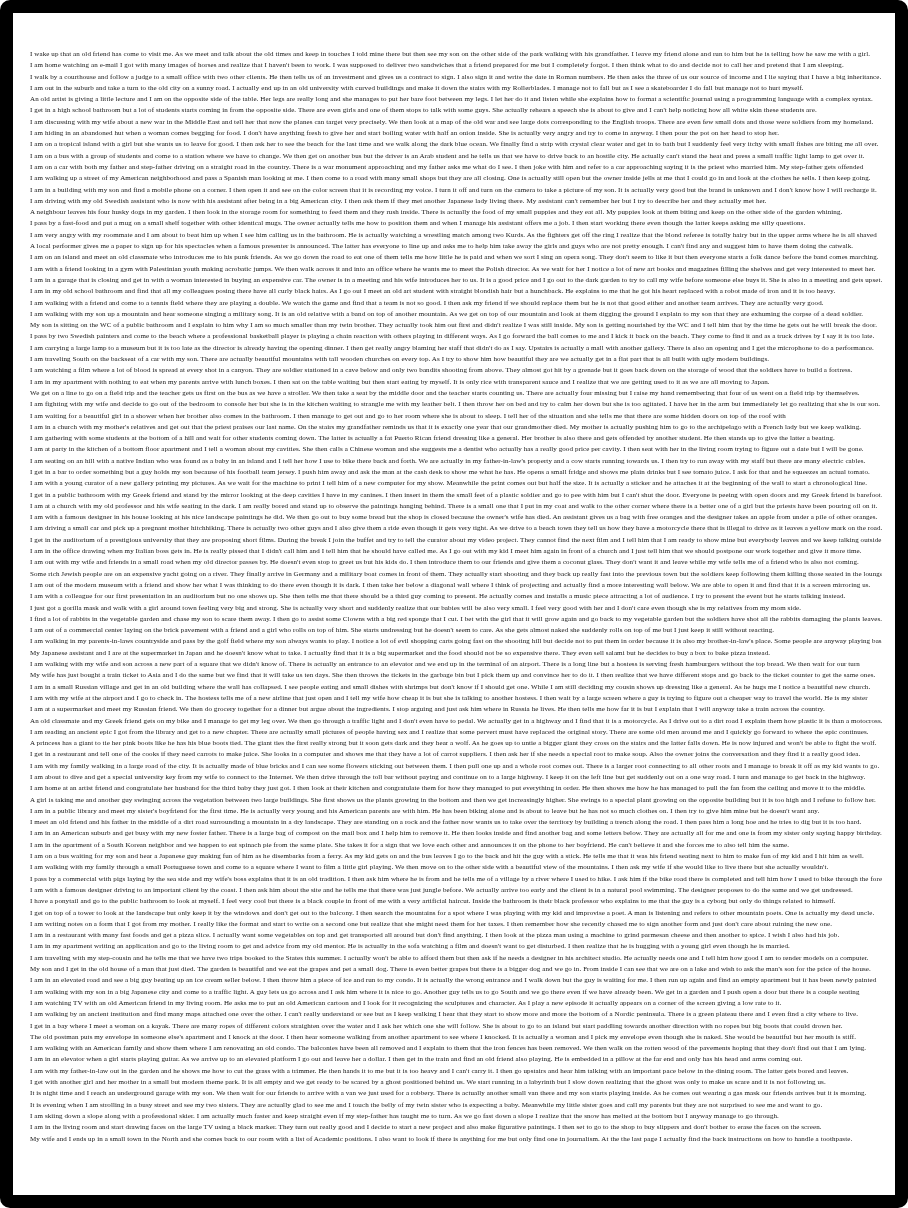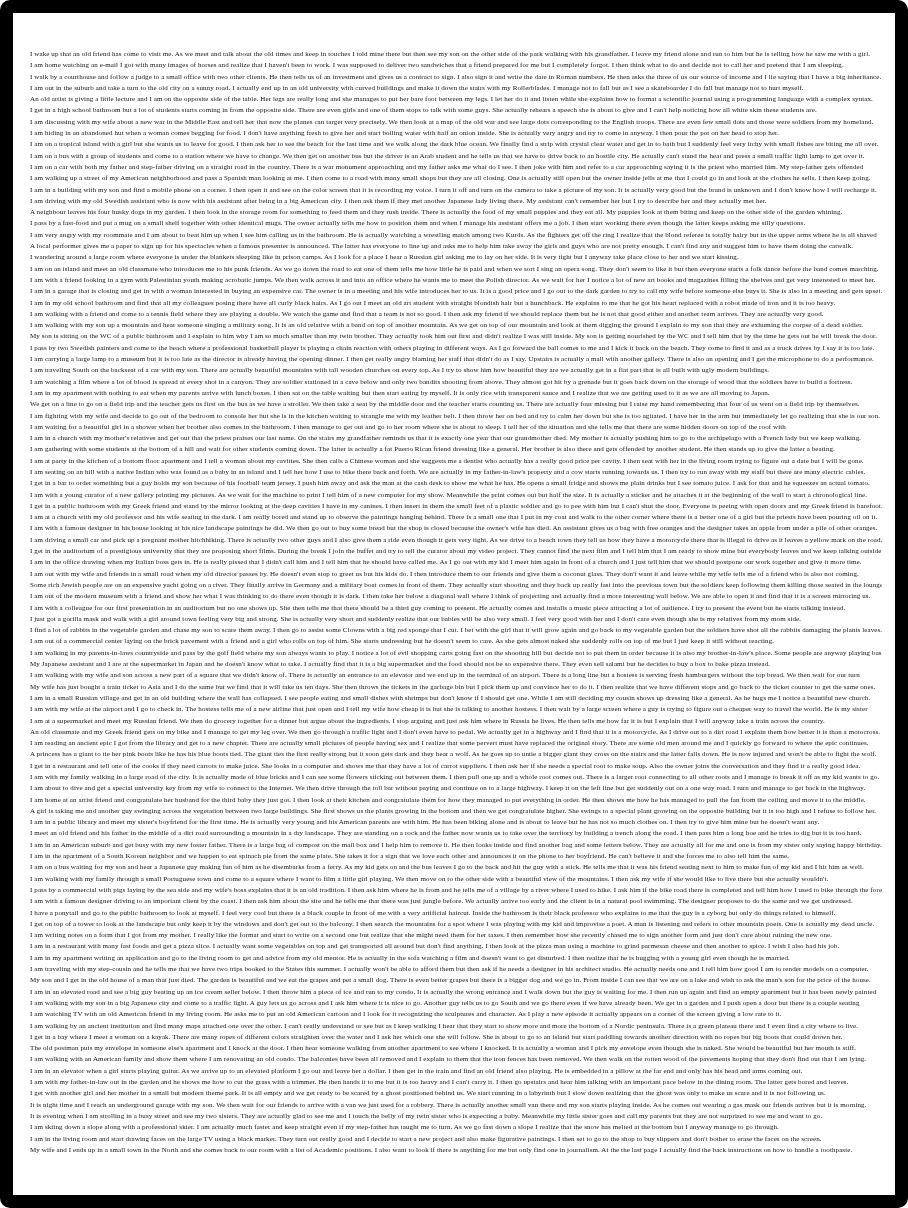--- a/index.html
+++ b/index.html
@@ -53,21 +53,20 @@
       <p class="line">I am on a tropical island with a girl but she wants us to leave for good. I then ask her to see the beach for the last time and we walk along the dark blue ocean. We finally find a strip with crystal clear water and get in to bath but I suddenly feel very itchy with small fishes are biting me all over.</p>
       <p class="line">I am on a bus with a group of students and come to a station where we have to change. We then get on another bus but the driver is an Arab student and he tells us that we have to drive back to an hostile city. He actually can't stand the heat and press a small traffic light lamp to get over it.</p>
       <p class="line">I am on a car with both my father and step-father driving on a straight road in the country. There is a war monument approaching and my father asks me what do I see. I then joke with him and refer to a car approaching saying it is the priest who married him. My step-father gets offended</p>
       <p class="line">I am walking up a street of my American neighborhood and pass a Spanish man looking at me. I then come to a road with many small shops but they are all closing. One is actually still open but the owner inside jells at me that I could go in and look at the clothes he sells. I then keep going.</p>
       <p class="line">I am in a building with my son and find a mobile phone on a corner. I then open it and see on the color screen that it is recording my voice. I turn it off and turn on the camera to take a picture of my son. It is actually very good but the brand is unknown and I don't know how I will recharge it.</p>
       <p class="line">I am driving with my old Swedish assistant who is now with his assistant after being in a big American city. I then ask them if they met another Japanese lady living there. My assistant can't remember her but I try to describe her and they actually met her.</p>
       <p class="line">A neighbour leaves his four husky dogs in my garden. I then look in the storage room for something to feed them and they rush inside. There is actually the food of my small puppies and they eat all. My puppies look at them biting and keep on the other side of the garden whining.</p>
       <p class="line">I pass by a fast-food and put a mug on a small shelf together with other identical mugs. The owner actually tells me how to position them and when I manage his assistant offers me a job. I then start working there even though the latter keeps asking me silly questions.</p>
       <p class="line">I am very angry with my roommate and I am about to beat him up when I see him calling us in the bathroom. He is actually watching a wrestling match among two Kurds. As the fighters get off the ring I realize that the blond referee is totally hairy but in the upper arms where he is all shaved</p>
       <p class="line">A local performer gives me a paper to sign up for his spectacles when a famous presenter is announced. The latter has everyone to line up and asks me to help him take away the girls and guys who are not pretty enough. I can't find any and suggest him to have them doing the catwalk.</p>
-      <p class="line">I wandering around a large room where everyone is under the blankets sleeping like in prison camps. As I look for a place I hear a Russian girl asking me to lay on her side. It is very tight but I anyway take place close to her and we start kissing.</p>
       <p class="line">I am on an island and meet an old classmate who introduces me to his punk friends. As we go down the road to eat one of them tells me how little he is paid and when we sort I sing an opera song. They don't seem to like it but then everyone starts a folk dance before the band comes marching.</p>
       <p class="line">I am with a friend looking in a gym with Palestinian youth making acrobatic jumps. We then walk across it and into an office where he wants me to meet the Polish director. As we wait for her I notice a lot of new art books and magazines filling the shelves and get very interested to meet her.</p>
       <p class="line">I am in a garage that is closing and get in with a woman interested in buying an expensive car. The owner is in a meeting and his wife introduces her to us. It is a good price and I go out to the dark garden to try to call my wife before someone else buys it. She is also in a meeting and gets upset.</p>
       <p class="line">I am in my old school bathroom and find that all my colleagues posing there have all curly black hairs. As I go out I meet an old art student with straight blondish hair but a hunchback. He explains to me that he got his heart replaced with a robot made of iron and it is too heavy.</p>
       <p class="line">I am walking with a friend and come to a tennis field where they are playing a double. We watch the game and find that a team is not so good. I then ask my friend if we should replace them but he is not that good either and another team arrives. They are actually very good.</p>
       <p class="line">I am walking with my son up a mountain and hear someone singing a military song. It is an old relative with a band on top of another mountain. As we get on top of our mountain and look at them digging the ground I explain to my son that they are exhuming the corpse of a dead soldier.</p>
       <p class="line">My son is sitting on the WC of a public bathroom and I explain to him why I am so much smaller than my twin brother. They actually took him out first and didn't realize I was still inside. My son is getting nourished by the WC and I tell him that by the time he gets out he will break the door.</p>
       <p class="line">I pass by two Swedish painters and come to the beach where a professional basketball player is playing a chain reaction with others playing in different ways. As I go forward the ball comes to me and I kick it back on the beach. They come to find it and as a truck drives by I say it is too late.</p>
       <p class="line">I am carrying a large lamp to a museum but it is too late as the director is already having the opening dinner. I then get really angry blaming her staff that didn't do as I say. Upstairs is actually a mall with another gallery. There is also an opening and I get the microphone to do a performance.</p>
       <p class="line">I am traveling South on the backseat of a car with my son. There are actually beautiful mountains with tall wooden churches on every top. As I try to show him how beautiful they are we actually get in a flat part that is all built with ugly modern buildings.</p>
@@ -95,28 +94,28 @@
       <p class="line">I just got a gorilla mask and walk with a girl around town feeling very big and strong. She is actually very short and suddenly realize that our babies will be also very small. I feel very good with her and I don't care even though she is my relatives from my mom side.</p>
       <p class="line">I find a lot of rabbits in the vegetable garden and chase my son to scare them away. I then go to assist some Clowns with a big red sponge that I cut. I bet with the girl that it will grow again and go back to my vegetable garden but the soldiers have shot all the rabbits damaging the plants leaves.</p>
       <p class="line">I am out of a commercial center laying on the brick pavement with a friend and a girl who rolls on top of him. She starts undressing but he doesn't seem to care. As she gets almost naked she suddenly rolls on top of me but I just keep it still without reacting.</p>
       <p class="line">I am walking in my parents-in-laws countryside and pass by the golf field where my son always wants to play. I notice a lot of evil shopping carts going fast on the shooting hill but decide not to put them in order because it is also my brother-in-law's place. Some people are anyway playing baseball</p>
       <p class="line">My Japanese assistant and I are at the supermarket in Japan and he doesn't know what to take. I actually find that it is a big supermarket and the food should not be so expensive there. They even sell salami but he decides to buy a box to bake pizza instead.</p>
       <p class="line">I am walking with my wife and son across a new part of a square that we didn't know of. There is actually an entrance to an elevator and we end up in the terminal of an airport. There is a long line but a hostess is serving fresh hamburgers without the top bread. We then wait for our turn</p>
       <p class="line">My wife has just bought a train ticket to Asia and I do the same but we find that it will take us ten days. She then throws the tickets in the garbage bin but I pick them up and convince her to do it. I then realize that we have different stops and go back to the ticket counter to get the same ones.</p>
       <p class="line">I am in a small Russian village and get in an old building where the wall has collapsed. I see people eating and small dishes with shrimps but don't know if I should get one. While I am still deciding my cousin shows up dressing like a general. As he hugs me I notice a beautiful new church.</p>
       <p class="line">I am with my wife at the airport and I go to check in. The hostess tells me of a new airline that just open and I tell my wife how cheap it is but she is talking to another hostess. I then wait by a large screen where a guy is trying to figure out a cheaper way to travel the world. He is my sister</p>
       <p class="line">I am at a supermarket and meet my Russian friend. We then do grocery together for a dinner but argue about the ingredients. I stop arguing and just ask him where in Russia he lives. He then tells me how far it is but I explain that I will anyway take a train across the country.</p>
-      <p class="line">An old classmate and my Greek friend gets on my bike and I manage to get my leg over. We then go through a traffic light and I don't even have to pedal. We actually get in a highway and I find that it is a motorcycle. As I drive out to a dirt road I explain them how better it is than a motocross.</p>
+      <p class="line">An old classmate and my Greek friend gets on my bike and I manage to get my leg over. We then go through a traffic light and I don't even have to pedal. We actually get in a highway and I find that it is a motorcycle. As I drive out to a dirt road I explain them how plastic it is than a motocross.</p>
       <p class="line">I am reading an ancient epic I got from the library and get to a new chapter. There are actually small pictures of people having sex and I realize that some pervert must have replaced the original story. There are some old men around me and I quickly go forward to where the epic continues.</p>
       <p class="line">A princess has a giant to tie her pink boots like he has his blue boots tied. The giant ties the first really strong but it soon gets dark and they hear a wolf. As he goes up to untie a bigger giant they cross on the stairs and the latter falls down. He is now injured and won't be able to fight the wolf.</p>
       <p class="line">I get in a restaurant and tell one of the cooks if they need carrots to make juice. She looks in a computer and shows me that they have a lot of carrot suppliers. I then ask her if she needs a special root to make soup. Also the owner joins the conversation and they find it a really good idea.</p>
       <p class="line">I am with my family walking in a large road of the city. It is actually made of blue bricks and I can see some flowers sticking out between them. I then pull one up and a whole root comes out. There is a larger root connecting to all other roots and I manage to break it off as my kid wants to go.</p>
       <p class="line">I am about to dive and get a special university key from my wife to connect to the Internet. We then drive through the toll bar without paying and continue on to a large highway. I keep it on the left line but get suddenly out on a one way road. I turn and manage to get back in the highway.</p>
       <p class="line">I am home at an artist friend and congratulate her husband for the third baby they just got. I then look at their kitchen and congratulate them for how they managed to put everything in order. He then shows me how he has managed to pull the fan from the ceiling and move it to the middle.</p>
-      <p class="line">A girl is taking me and another guy swinging across the vegetation between two large buildings. She first shows us the plants growing in the bottom and then we get congratulate higher. She swings to a special plant growing on the opposite building but it is too high and I refuse to follow her.</p>
+      <p class="line">A girl is taking me and another guy swinging across the vegetation between two large buildings. She first shows us the plants growing in the bottom and then we get increasingly higher. She swings to a special plant growing on the opposite building but it is too high and I refuse to follow her.</p>
       <p class="line">I am in a public library and meet my sister's boyfriend for the first time. He is actually very young and his American parents are with him. He has been biking alone and is about to leave but he has not so much clothes on. I then try to give him mine but he doesn't want any.</p>
       <p class="line">I meet an old friend and his father in the middle of a dirt road surrounding a mountain in a dry landscape. They are standing on a rock and the father now wants us to take over the territory by building a trench along the road. I then pass him a long hoe and he tries to dig but it is too hard.</p>
       <p class="line">I am in an American suburb and get busy with my new foster father. There is a large bag of compost on the mail box and I help him to remove it. He then looks inside and find another bag and some letters below. They are actually all for me and one is from my sister only saying happy birthday.</p>
       <p class="line">I am in the apartment of a South Korean neighbor and we happen to eat spinach pie from the same plate. She takes it for a sign that we love each other and announces it on the phone to her boyfriend. He can't believe it and she forces me to also tell him the same.</p>
       <p class="line">I am on a bus waiting for my son and hear a Japanese guy making fun of him as he disembarks from a ferry. As my kid gets on and the bus leaves I go to the back and hit the guy with a stick. He tells me that it was his friend seating next to him to make fun of my kid and I hit him as well.</p>
       <p class="line">I am walking with my family through a small Portuguese town and come to a square where I want to film a little girl playing. We then move on to the other side with a beautiful view of the mountains. I then ask my wife if she would like to live there but she actually wouldn't.</p>
       <p class="line">I pass by a commercial with pigs laying by the sea side and my wife's boss explains that it is an old tradition. I then ask him where he is from and he tells me of a village by a river where I used to hike. I ask him if the bike road there is completed and tell him how I used to bike through the forest.</p>
       <p class="line">I am with a famous designer driving to an important client by the coast. I then ask him about the site and he tells me that there was just jungle before. We actually arrive too early and the client is in a natural pool swimming. The designer proposes to do the same and we get undressed.</p>
       <p class="line">I have a ponytail and go to the public bathroom to look at myself. I feel very cool but there is a black couple in front of me with a very artificial haircut. Inside the bathroom is their black professor who explains to me that the guy is a cyborg but only do things related to himself.</p>
       <p class="line">I get on top of a tower to look at the landscape but only keep it by the windows and don't get out to the balcony. I then search the mountains for a spot where I was playing with my kid and improvise a poet. A man is listening and refers to other mountain poets. One is actually my dead uncle.</p>

